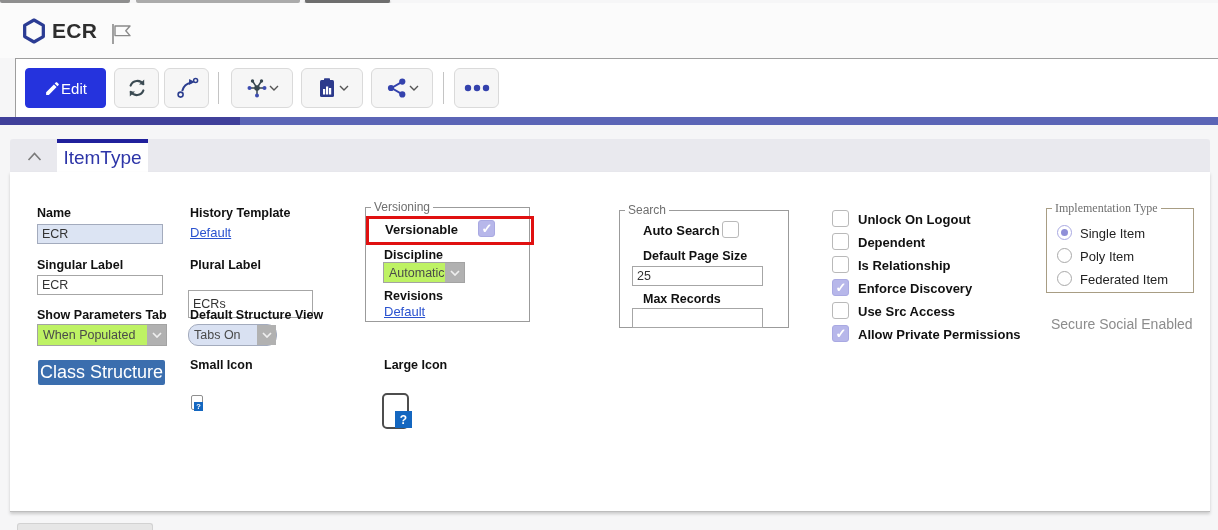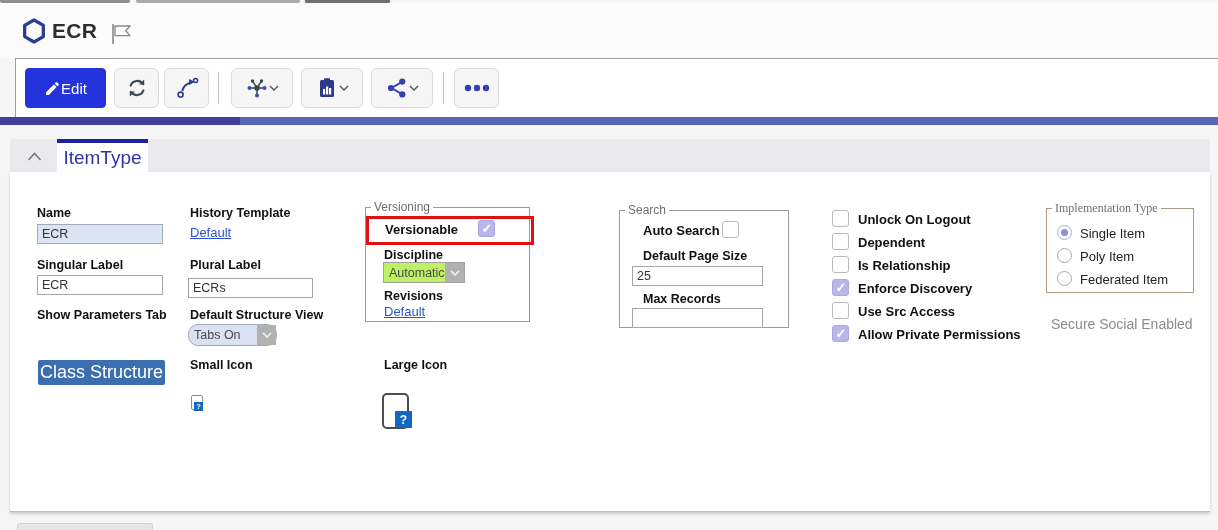--- a/index.html
+++ b/index.html
@@ -210,28 +210,36 @@
 
   <div id="panel">
 
     <span class="lbl" style="left:27px;top:34px;">Name</span>
     <input class="inp ro" style="left: 27px; top: 52px; width: 126px; height: 20px;" readonly="" value="ECR">
 
     <span class="lbl" style="left:27px;top:86px;">Singular Label</span>
     <input class="inp" style="left: 27px; top: 103px; width: 126px; height: 20px;" value="ECR">
 
     <span class="lbl" style="left:27px;top:136px;">Show Parameters Tab</span>
+    <div class="sel" style="left:27px;top:152px;width:130px;height:22px;">
+      <span class="sel-text">When Populated</span>
+      <span class="sel-arrow">
+        <svg width="10" height="6" viewBox="0 0 10 6">
+            <path d="M1 1l4 4 4-4" stroke="#efefef" stroke-width="1.7" fill="none"></path>
+          </svg>
+      </span>
+    </div>
 
     <button id="class-structure-btn" style="left:28px;top:188px;width:127px;height:25px;">Class Structure</button>
 
     <span class="lbl" style="left:180px;top:34px;">History Template</span>
     <a class="link" style="left:180px;top:53px;">Default</a>
 
     <span class="lbl" style="left:180px;top:86px;">Plural Label</span>
-    <input class="inp" style="left: 178px; top: 106px; width: 125px; height: 20px;" value="ECRs">
+    <input class="inp" style="left: 178px; top: 118px; width: 125px; height: 28px;" value="ECRs">
 
     <span class="lbl" style="left:180px;top:136px;">Default Structure View</span>
     <div class="sel lite" style="left:178px;top:152px;width:89px;height:22px;border-radius:10px;">
       <span class="sel-text">Tabs On</span>
       <span class="sel-arrow">
         <svg width="10" height="6" viewBox="0 0 10 6">
             <path d="M1 1l4 4 4-4" stroke="#efefef" stroke-width="1.7" fill="none"></path>
           </svg>
       </span>
     </div>

